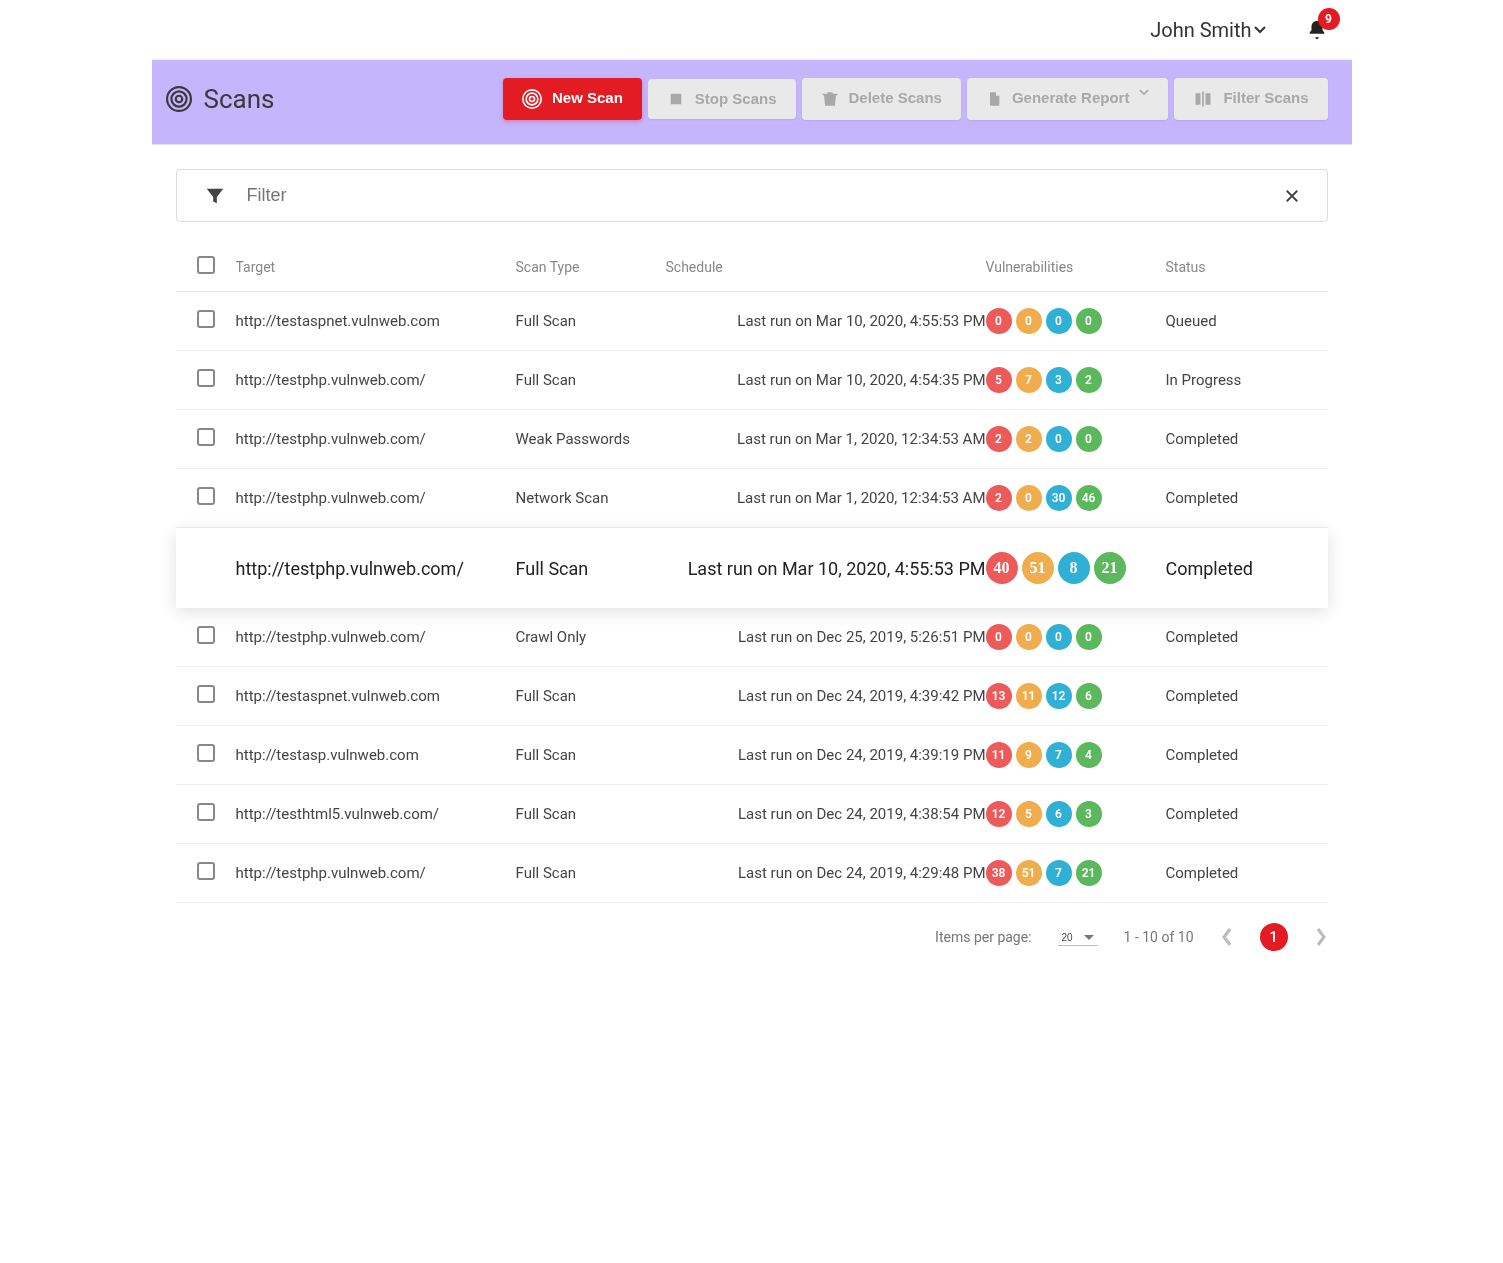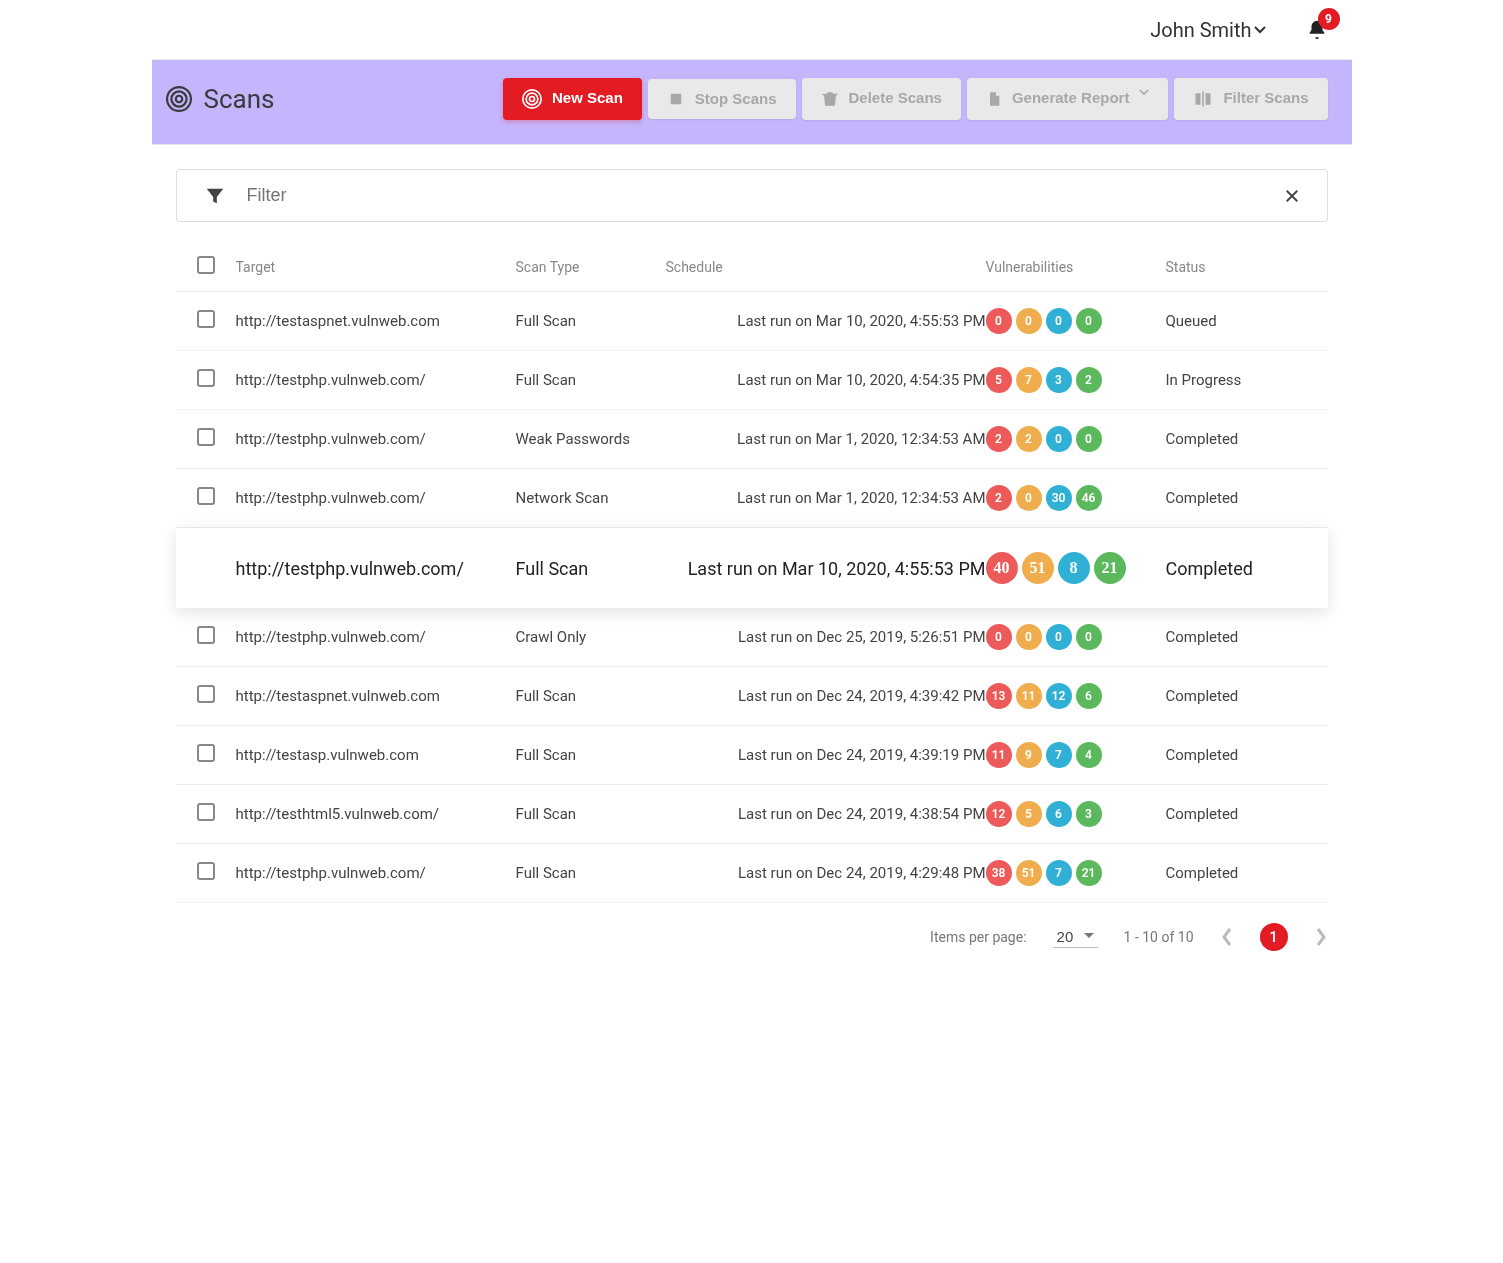--- a/index.html
+++ b/index.html
@@ -38,21 +38,21 @@
   .col-status { }
   .pills { display:flex; gap:4px;}
   .pill { min-width:26px; height:26px; padding:0 6px; border-radius:13px; color:#fff; font-size:12px; font-weight:600; display:flex; align-items:center; justify-content:center;}
   tr.highlight .pill { min-width:32px; height:32px; border-radius:16px; font-size:16px;font-family:Liberation Serif, serif;}
   .sev0 { background:#ed5a5a;}
   .sev1 { background:#f0ad4e;}
   .sev2 { background:#31b0d5;}
   .sev3 { background:#5cb85c;}
 
   .pager { display:flex; align-items:center; justify-content:flex-end; gap:26px; margin-top:20px; color:#777; font-size:14px;}
-  .pager select { border:none; border-bottom:1px solid #bbb; background:transparent; font-size:15px; padding:2px 24px 2px 4px; color:#444; appearance:none; outline:none;}
+  .pager select { border:none; border-bottom:1px solid #bbb; background:transparent; font-size:10px; padding:2px 24px 2px 4px; color:#444; appearance:none; outline:none;}
   .pager .sel-wrap { position:relative; display:inline-block;}
   .pager .sel-wrap:after { content:""; position:absolute; right:4px; top:7px; border-left:5px solid transparent; border-right:5px solid transparent; border-top:5px solid #777;}
   .pager .nav { color:#bbb; cursor:pointer;}
   .pager .pgnum { width:28px; height:28px; border-radius:50%; background:#e31b23; color:#fff; display:flex; align-items:center; justify-content:center; font-weight:600;}
 </style>
 </head>
 <body>
 
 <div class="page">
 

